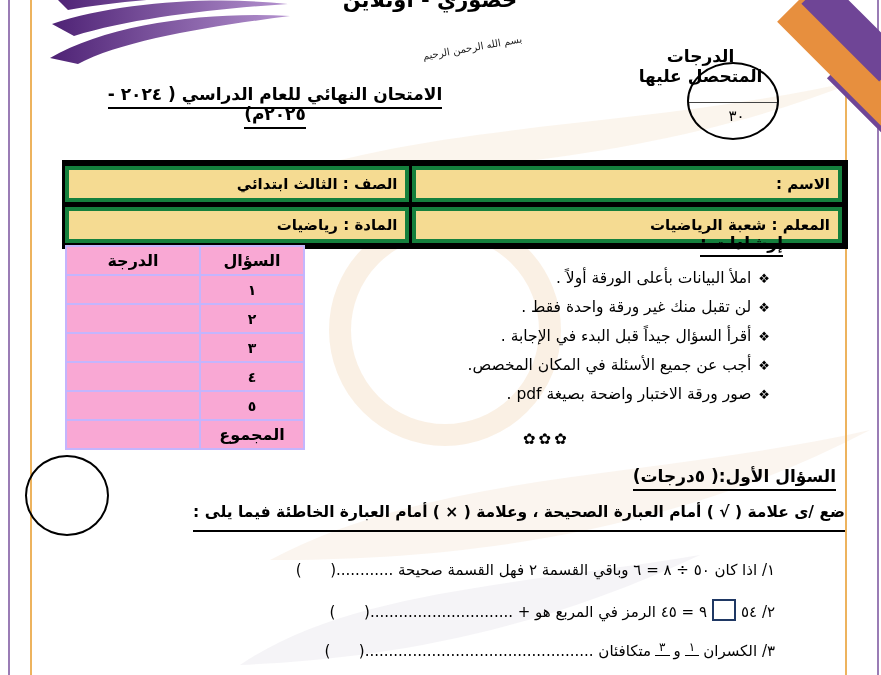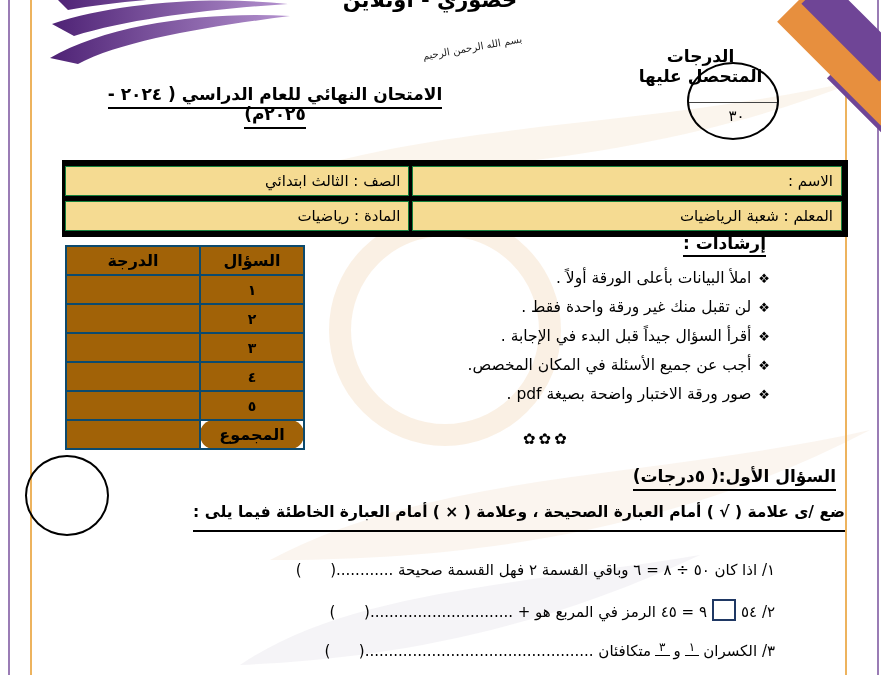--- a/index.html
+++ b/index.html
@@ -29,37 +29,37 @@
   .score-circle{position:absolute;left:687px;top:62px;width:88px;height:74px;
                 border:2px solid #000;border-radius:50%;z-index:10;background:transparent;}
   .score-circle .chord{position:absolute;left:0;right:0;top:52%;height:1px;background:#444;}
   .score-circle .val{position:absolute;left:7px;right:0;top:58%;text-align:center;font-size:15px;}
   .exam-title{position:absolute;left:80px;top:84px;width:390px;text-align:center;z-index:10;direction:rtl;}
   .exam-title span{font-size:17px;font-weight:bold;border-bottom:2.5px solid #000;padding-bottom:3px;}
   
   .info-table{position:absolute;left:62px;top:160px;width:774px;z-index:10;direction:rtl;
               border:4px solid #000;background:#000;display:grid;
               grid-template-columns:55.5% 44.5%;column-gap:3px;row-gap:5px;padding:2px;}
-  .info-cell{background:#f5db92;border:1px solid #15803d;height:26px;display:flex;align-items:center;
-             font-size:15px;font-weight:normal;padding:1px 8px 1px 4px;}
-  
-  .instr-head{position:absolute;right:115px;top:233px;z-index:10;direction:rtl;}
+  .info-cell{background:#f5db92;border:4px solid #15803d;height:26px;display:flex;align-items:center;
+             font-size:15px;font-weight:bold;padding:1px 8px 1px 4px;}
+  
+  .instr-head{position:absolute;right:98px;top:233px;z-index:10;direction:rtl;}
   .instr-head span{font-size:17px;font-weight:bold;border-bottom:2px solid #000;padding-bottom:2px;}
   .instr-list{position:absolute;right:111px;top:264px;z-index:10;direction:rtl;text-align:right;}
   .instr-row{font-size:15.5px;line-height:29px;white-space:nowrap;}
   .instr-row .bullet{font-size:13px;margin-left:7px;}
   .ornament{position:absolute;left:523px;top:430px;font-size:15px;letter-spacing:3px;z-index:10;}
   
   .score-table{position:absolute;left:65px;top:245px;z-index:10;direction:rtl;
                border-collapse:collapse;}
-  .score-table td,.score-table th{border:2px solid #0c4a6e;background:#a16207;}
+  .score-table td,.score-table th{border:2px solid #c4b5fd;background:#f9a8d4;}
   .score-table th{width:100px;height:25px;font-size:16px;font-weight:bold;}
   .score-table .grade-col{width:130px;}
   .score-table td{height:25px;text-align:center;font-size:14px;font-weight:bold;}
-  .score-table .total{font-size:16px;border-radius:14px;}
+  .score-table .total{font-size:16px;}
   
   .empty-circle{position:absolute;left:25px;top:455px;width:80px;height:77px;
                 border:2px solid #000;border-radius:50%;z-index:10;}
   .sec-head{position:absolute;right:45px;top:466px;z-index:10;direction:rtl;}
   .sec-head span{font-size:17px;font-weight:bold;border-bottom:2px solid #000;padding-bottom:3px;margin-left:8px;}
   .sec-prompt{position:absolute;right:36px;left:60px;top:502px;z-index:10;direction:rtl;text-align:right;}
   .sec-prompt span{font-size:15.5px;font-weight:bold;border-bottom:2px solid #000;padding-bottom:9px;}
   .q-line{position:absolute;right:106px;left:40px;z-index:10;direction:rtl;text-align:right;
           font-size:15px;white-space:nowrap;}
   .q1{top:561px;} .q2{top:599px;} .q3{top:641px;}

